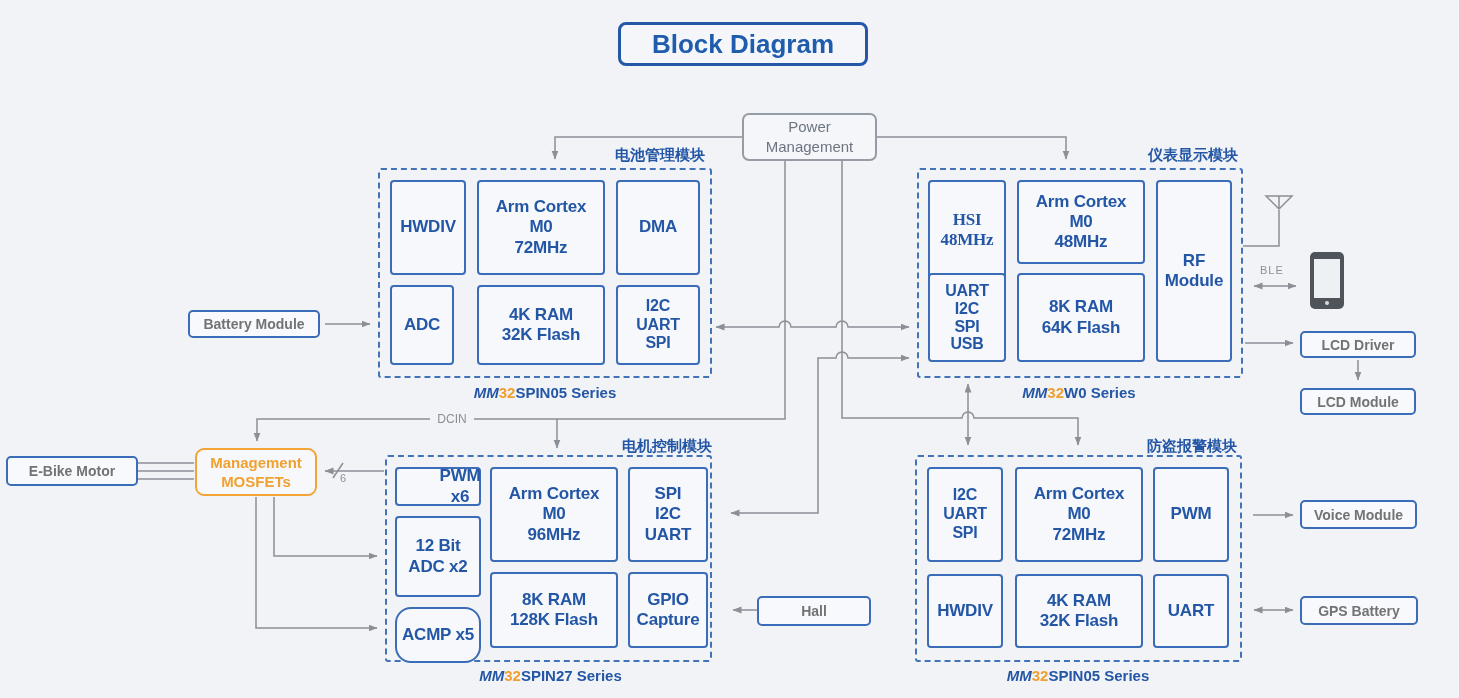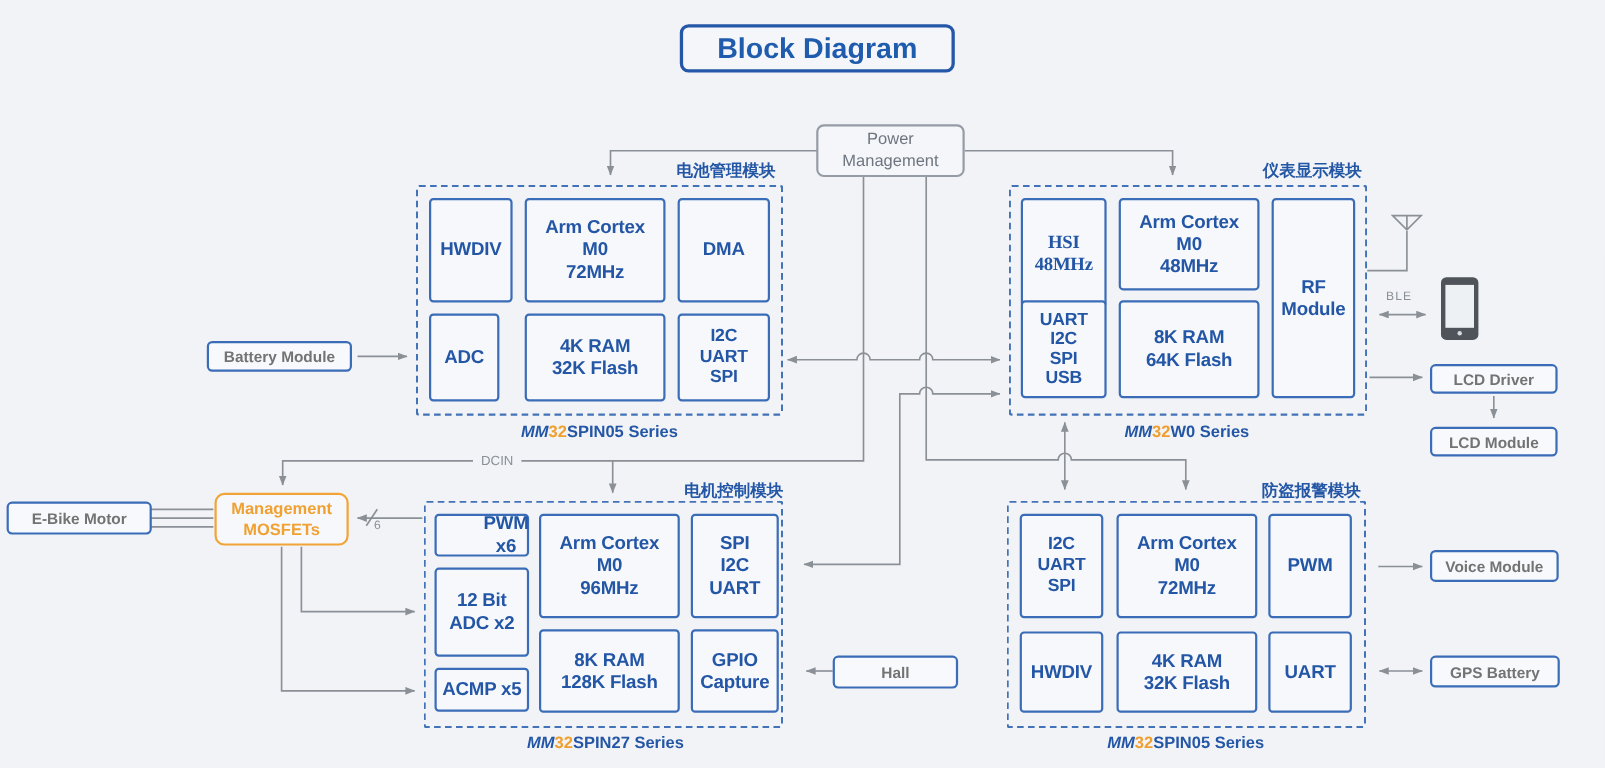--- a/index.html
+++ b/index.html
@@ -111,21 +111,21 @@
 64K Flash</div>
   <div class="abs series" style="left:999px;top:384px;width:160px;">
     <span class="mm">MM</span><span class="num">32</span><span>W0 Series</span>
   </div>
 
   <div class="abs mod-title" style="left:562px;top:437px;width:150px;">电机控制模块</div>
   <div class="abs module" style="left:385px;top:455px;width:327px;height:207px;"></div>
   <div class="abs center cell pre" style="left:395px;top:467px;width:86px;height:39px;padding-left:44px;">PWM x6</div>
   <div class="abs center cell pre" style="left:395px;top:516px;width:86px;height:81px;">12 Bit
 ADC x2</div>
-  <div class="abs center cell pre" style="left:395px;top:607px;width:86px;height:40px;">ACMP x5</div>
+  <div class="abs center cell pre" style="left:395px;top:607px;width:86px;height:56px;border-radius:16px;">ACMP x5</div>
   <div class="abs center cell pre" style="left:490px;top:467px;width:128px;height:95px;">Arm Cortex
 M0
 96MHz</div>
   <div class="abs center cell pre" style="left:628px;top:467px;width:80px;height:95px;">SPI
 I2C
 UART</div>
   <div class="abs center cell pre" style="left:490px;top:572px;width:128px;height:76px;">8K RAM
 128K Flash</div>
   <div class="abs center cell pre" style="left:628px;top:572px;width:80px;height:76px;">GPIO
 Capture</div>

